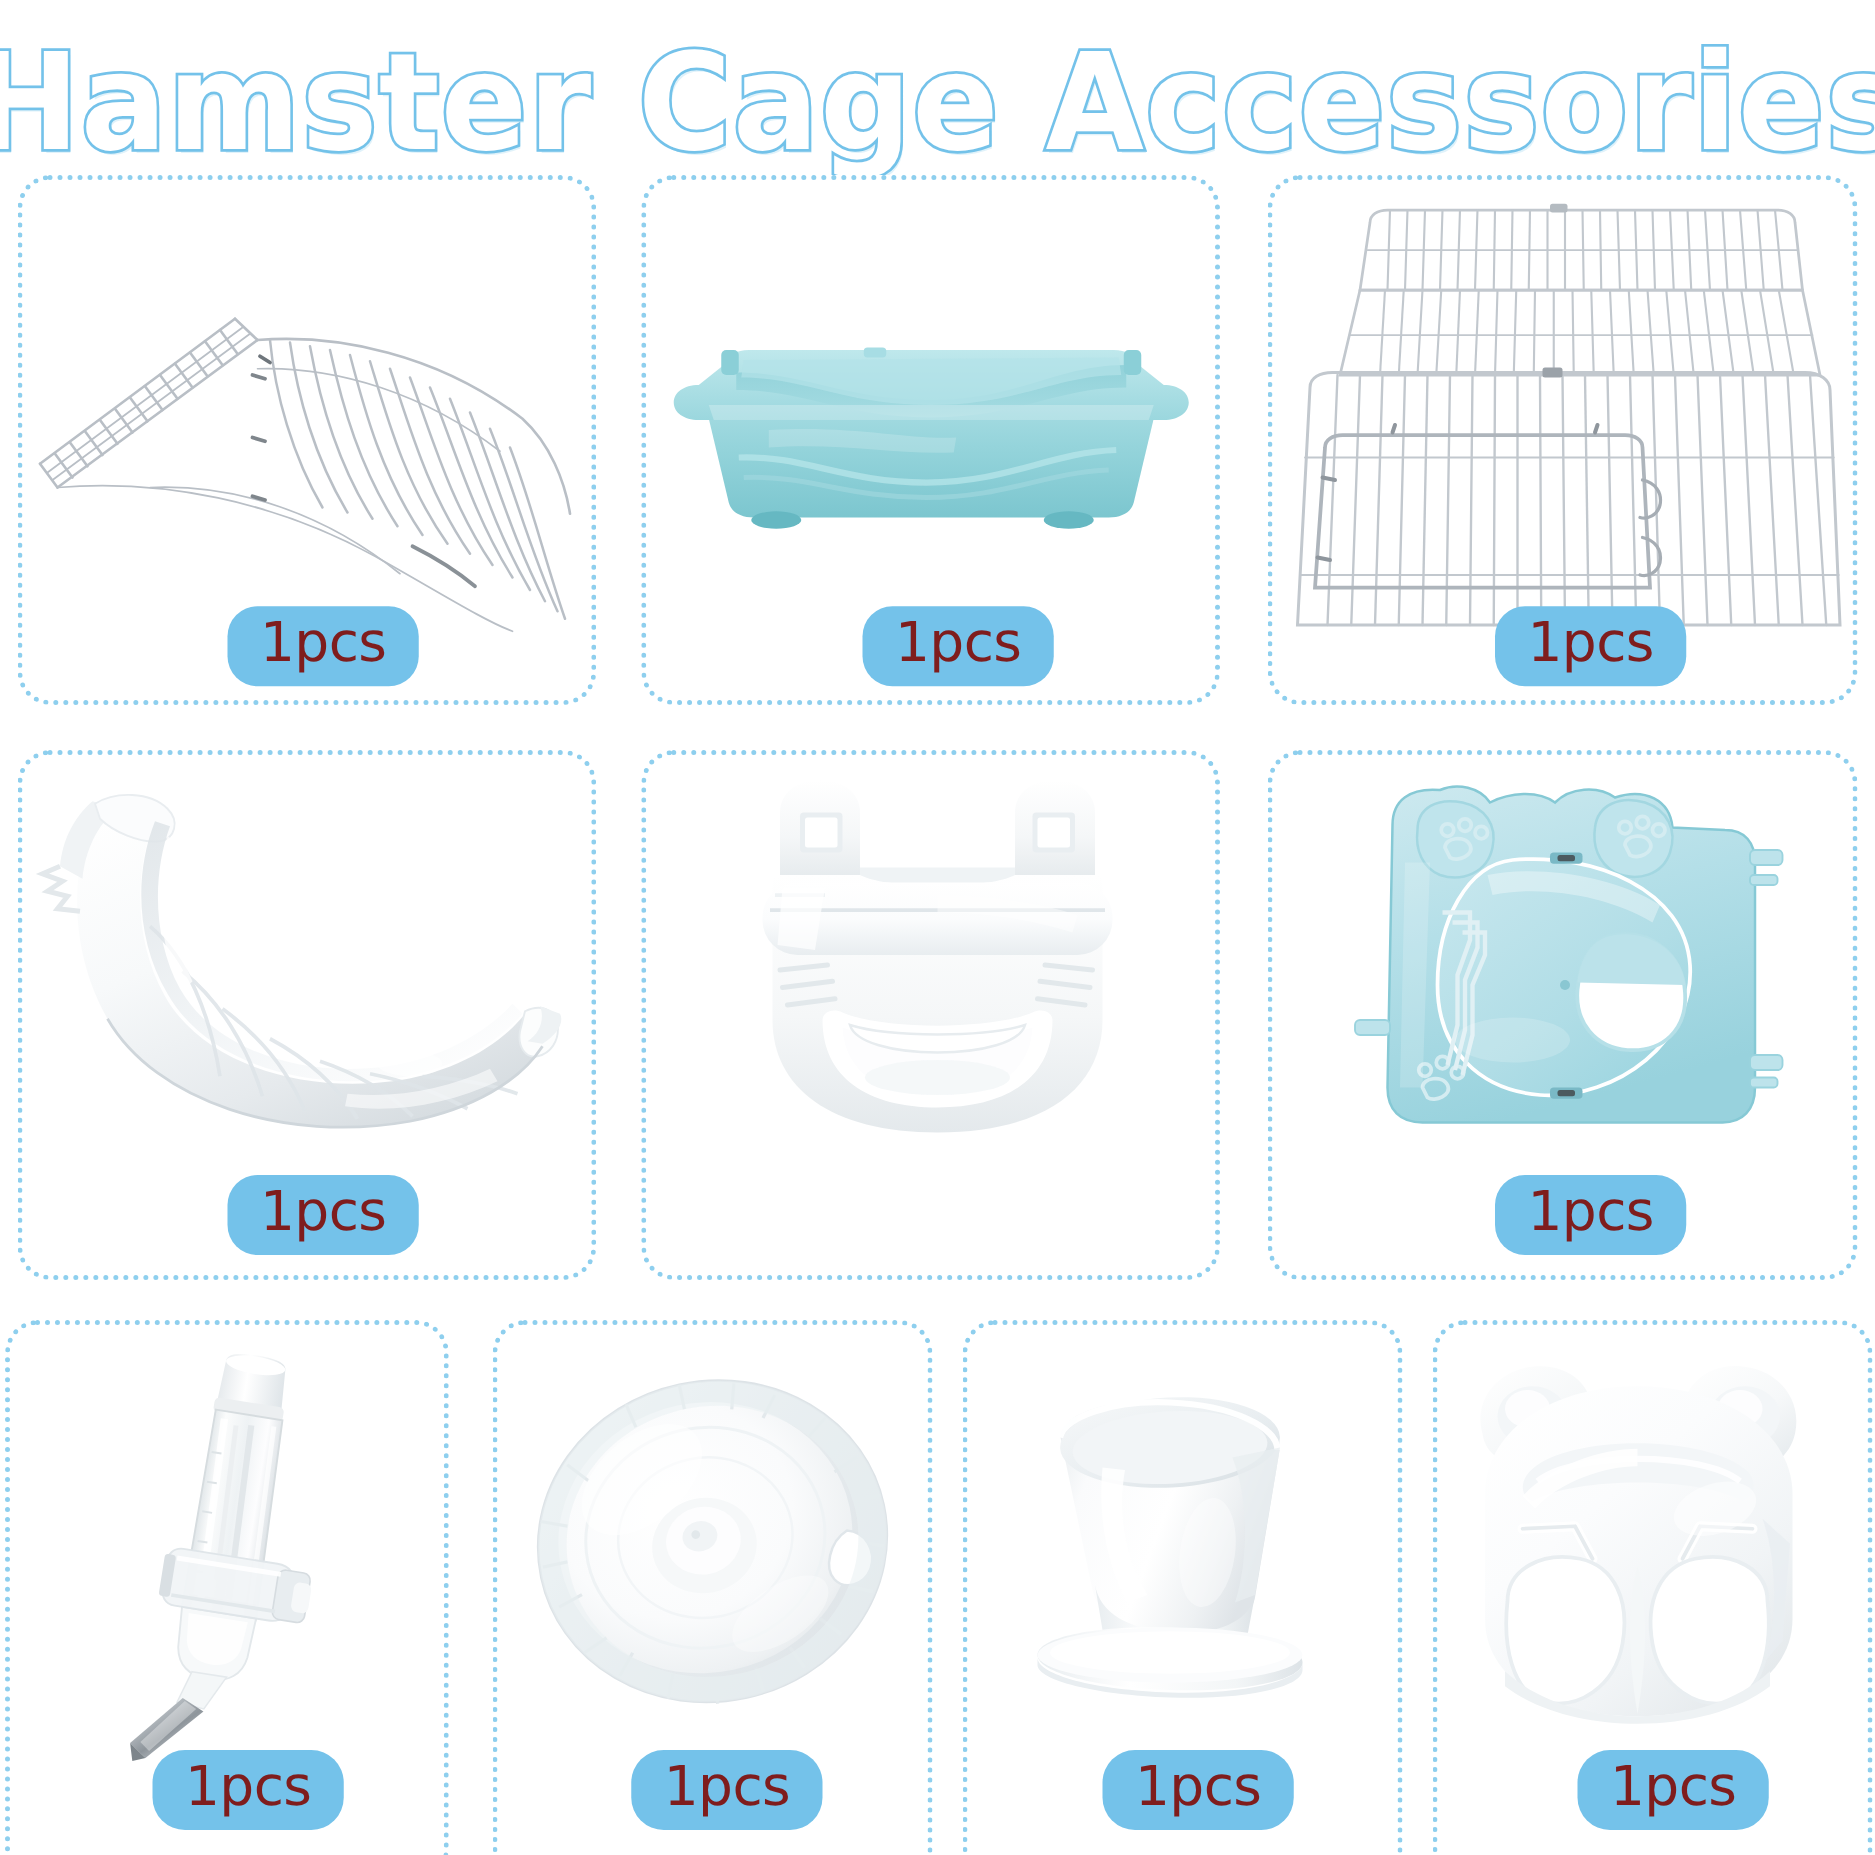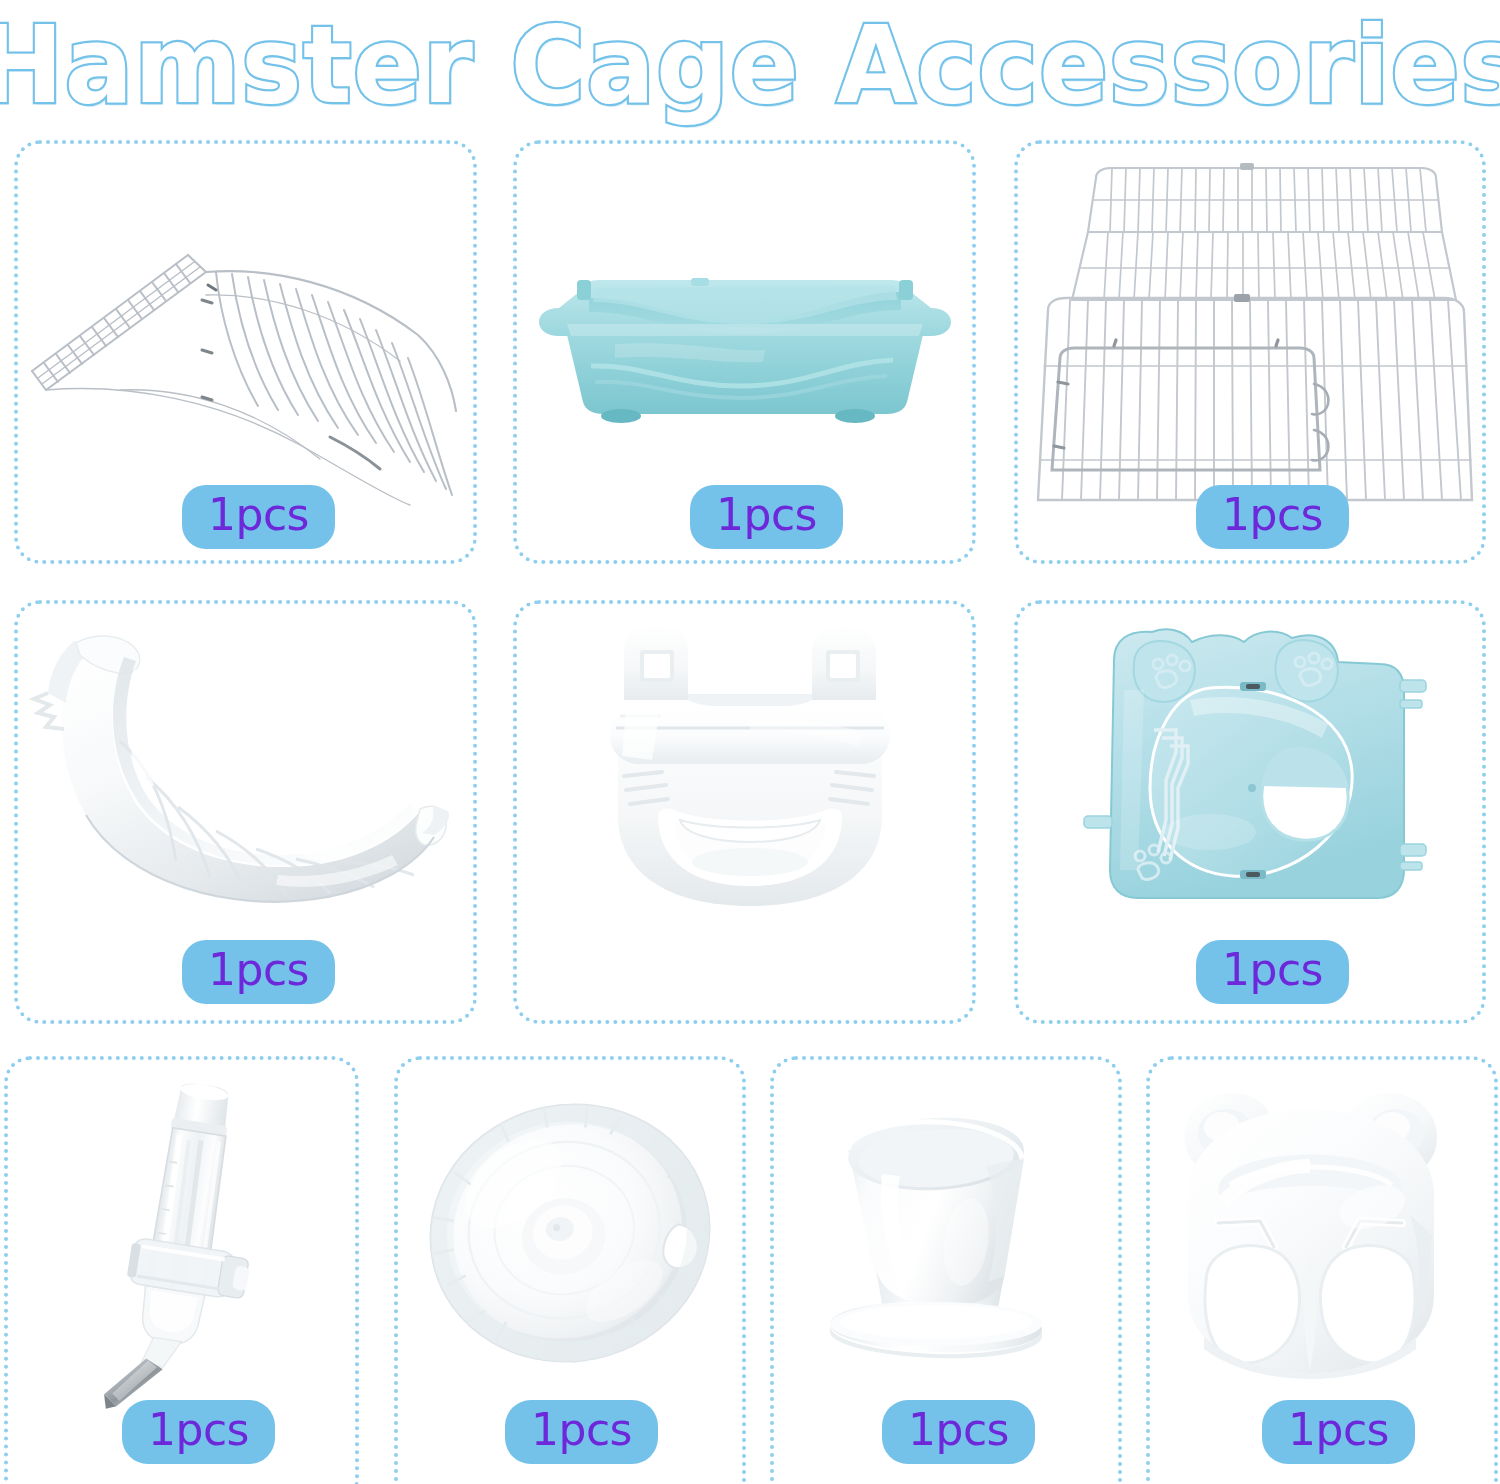--- a/index.html
+++ b/index.html
@@ -19,21 +19,21 @@
     background: #ffffff;
   }
 
   
   .title-wrap {
     position: absolute;
     left: 0; top: 0;
     width: 1500px;
     height: 130px;
     display: flex;
-    align-items: center;
+    align-items: flex-end;
     justify-content: center;
   }
   .title {
     font-family: "DejaVu Sans", sans-serif;
     font-weight: bold;
     font-size: 96px;
     line-height: 1;
     letter-spacing: 1px;
     color: #ffffff;
     -webkit-text-stroke: 4px #74c2ea;
@@ -64,21 +64,21 @@
   
   .r3c1 { left: 4px;    top: 1056px; width: 355px; height: 450px; }
   .r3c2 { left: 394px;  top: 1056px; width: 352px; height: 450px; }
   .r3c3 { left: 770px;  top: 1056px; width: 352px; height: 450px; }
   .r3c4 { left: 1146px; top: 1056px; width: 352px; height: 450px; }
 
   
   .badge {
     position: absolute;
     background: #74c2ea;
-    color: #6d28d9;
+    color: #7f1d1d;
     font-size: 44px;
     font-weight: 400;
     font-family: "DejaVu Sans", sans-serif;
     border-radius: 24px;
     padding: 8px 26px 12px 26px;
     line-height: 1.0;
     z-index: 40;
     white-space: nowrap;
     letter-spacing: -0.5px;
   }

